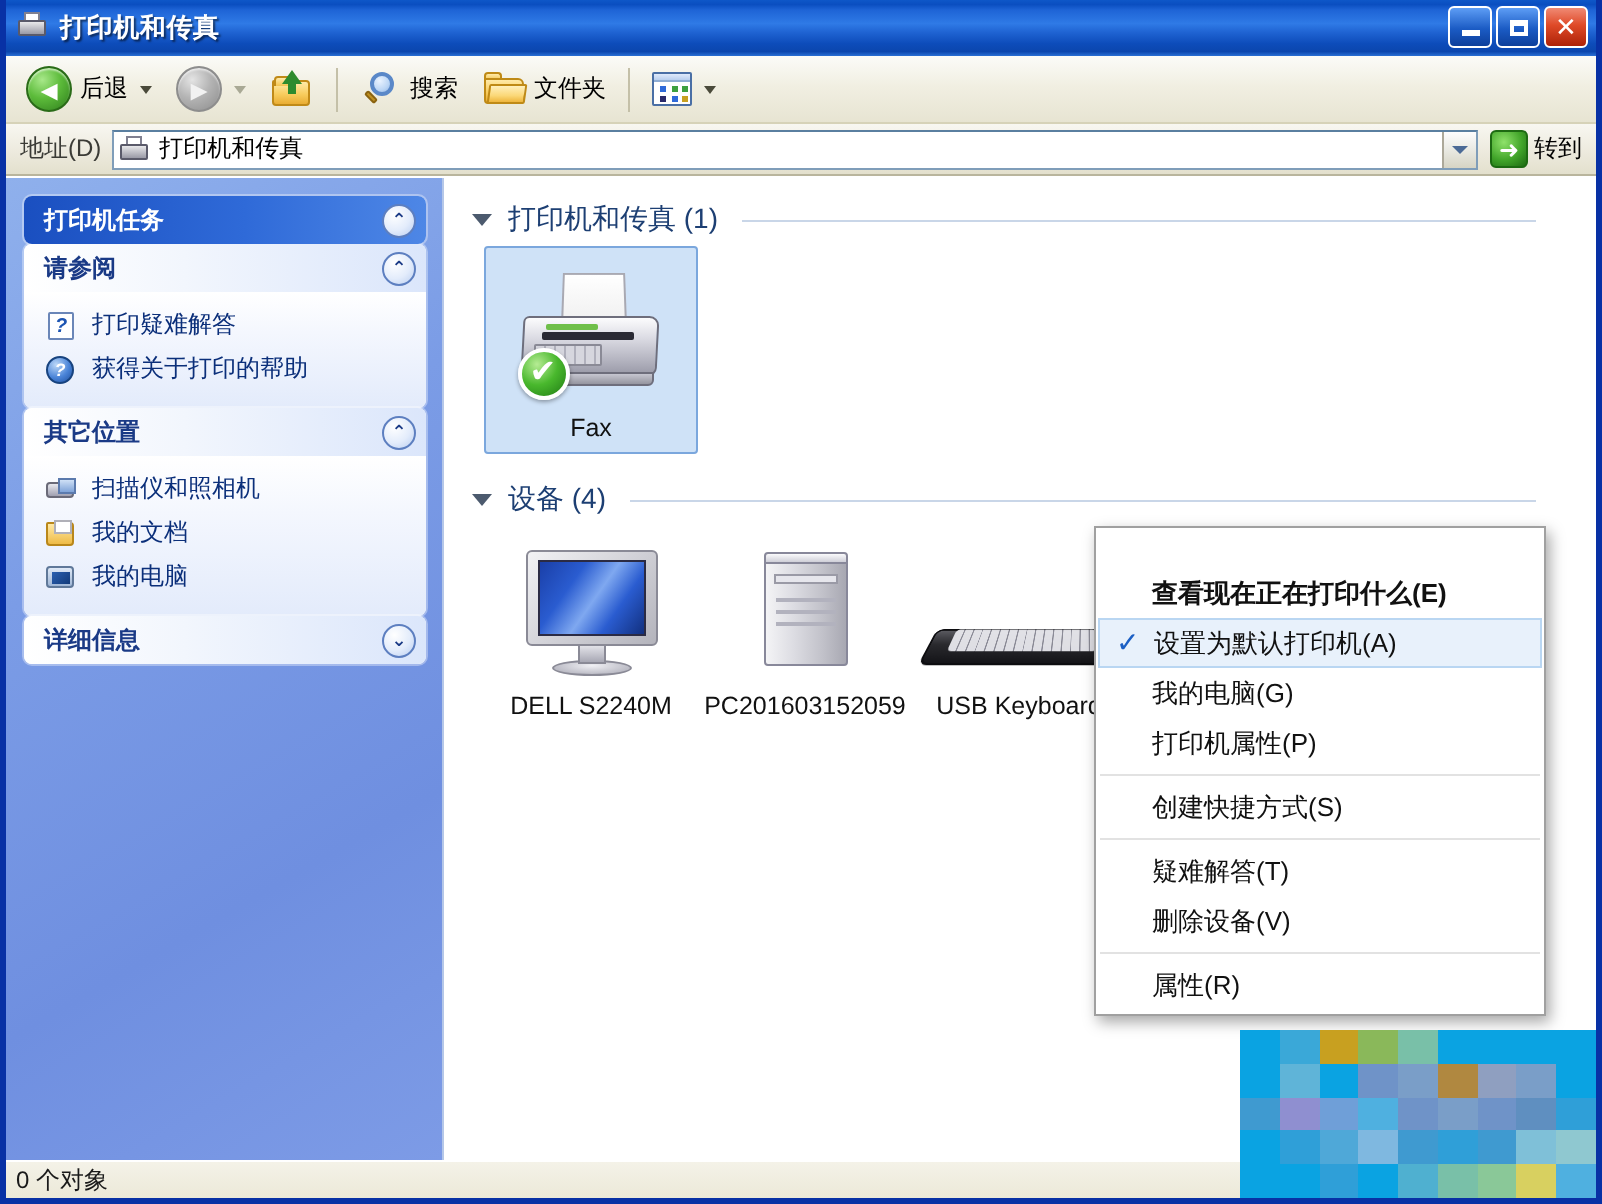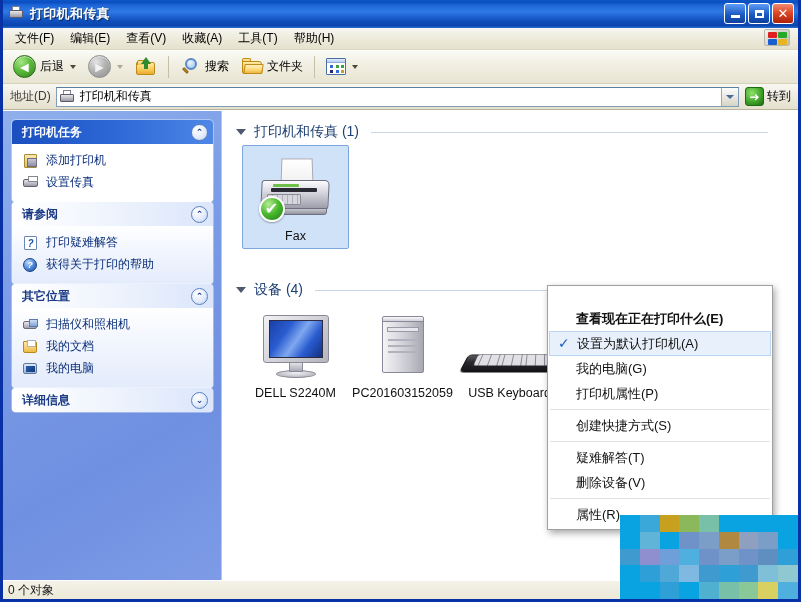--- a/index.html
+++ b/index.html
@@ -582,34 +582,20 @@
         </div>
       <div class="win-btn win-max">
           <div class="glyph-max"></div>
         </div>
       <div class="win-btn win-close">
           <span class="glyph-close">✕</span>
         </div>
     </div>
   </div>
 
-  <div class="menubar">
-    <div class="menu-item">文件(F)</div>
-    <div class="menu-item">编辑(E)</div>
-    <div class="menu-item">查看(V)</div>
-    <div class="menu-item">收藏(A)</div>
-    <div class="menu-item">工具(T)</div>
-    <div class="menu-item">帮助(H)</div>
-    <div class="menu-flag">
-      <div class="flag-wave">
-          <div class="flag-b1"></div>
-          <div class="flag-b2"></div>
-        </div>
-    </div>
-  </div>
 
   <div class="toolbar">
     <div class="tb-btn">
       <div class="circ circ-green">
           <span class="arw">◄</span>
         </div>
       <span class="tb-label">后退</span>
       <div class="tb-arrow"></div>
     </div>
     <div class="tb-btn">
@@ -677,34 +663,20 @@
   </div>
 
   <div class="body-area">
 
     <div class="sidebar">
 
       <div class="panel">
         <div class="panel-head blue">
           <span class="panel-title">打印机任务</span>
           <span class="chevbtn">⌃</span>
-        </div>
-        <div class="panel-body white">
-          <div class="srow">
-            <span class="sicon">
-                <i class="ic-addprinter"></i>
-              </span>
-            <span class="srow-label">添加打印机</span>
-          </div>
-          <div class="srow">
-            <span class="sicon">
-                <i class="ic-fax"></i>
-              </span>
-            <span class="srow-label">设置传真</span>
-          </div>
         </div>
       </div>
 
       <div class="panel">
         <div class="panel-head light">
           <span class="panel-title">请参阅</span>
           <span class="chevbtn">⌃</span>
         </div>
         <div class="panel-body">
           <div class="srow">
@@ -774,21 +746,21 @@
               <div class="fax-slot"></div>
               <div class="fax-keys"></div>
               <div class="fax-base"></div>
               <div class="fax-check">✔</div>
             </div>
           </div>
           <div class="tile-label">Fax</div>
         </div>
       </div>
 
-      <div class="group-head" style="margin-top:32px;">
+      <div class="group-head" style="margin-top:14px;">
         <span class="grp-tri"></span>
         <span class="grp-label">设备 (4)</span>
         <span class="grp-rule"></span>
       </div>
       <div class="tile-row">
         <div class="tile">
           <div class="tile-icon">
             <div class="monitor">
               <div class="mon-foot"></div>
               <div class="mon-stand"></div>

